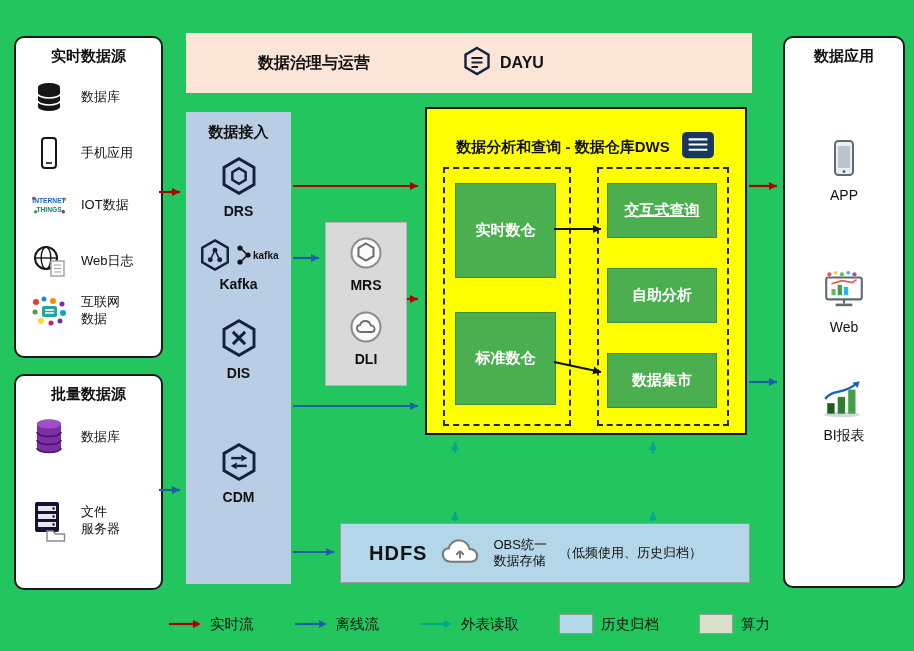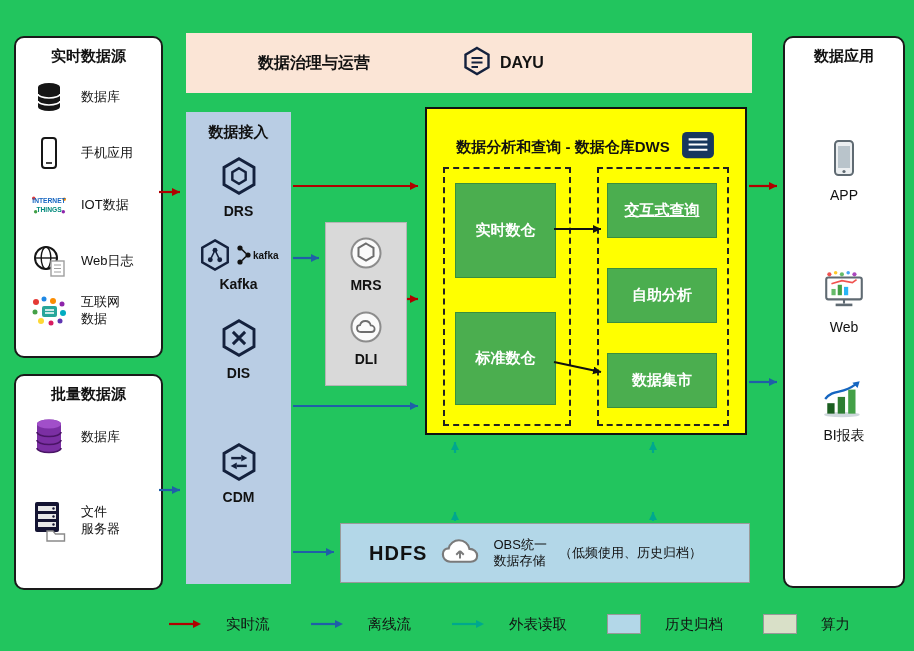--- a/index.html
+++ b/index.html
@@ -56,21 +56,21 @@
     border:1px solid #9a9a9a;display:flex;align-items:center;box-sizing:border-box;padding-left:28px;gap:12px;}
   .hdfs-name{font-weight:bold;font-size:20px;letter-spacing:1px;}
   .obs-name{font-weight:normal;font-size:13px;white-space:pre-line;line-height:1.25;}
   .obs-note{font-size:13px;}
 
   
   .app-item{position:absolute;left:0;width:100%;display:flex;flex-direction:column;align-items:center;gap:6px;font-size:14px;}
 
   
   .legend{position:absolute;left:168px;top:614px;display:flex;align-items:center;gap:40px;font-size:14.5px;}
-  .lg{display:flex;align-items:center;gap:24px;}
+  .lg{display:flex;align-items:center;gap:8px;}
   .swatch{width:34px;height:20px;border:1px solid #999;box-sizing:border-box;}
   .sw-archive{background:var(--history-archive-bg,#b3d7e8);}
   .sw-compute{background:var(--compute-bg,#d9e0c8);}
 
   
   .arrows{position:absolute;left:0;top:0;width:914px;height:651px;pointer-events:none;z-index:5;}
   .st-red{stroke:var(--realtime-flow,#b00000);}   .mk-red{fill:var(--realtime-flow,#b00000);}
   .st-blue{stroke:var(--offline-flow,#1f5fa8);}   .mk-blue{fill:var(--offline-flow,#1f5fa8);}
   .st-teal{stroke:var(--external-read,#00a88e);}  .mk-teal{fill:var(--external-read,#00a88e);}
   .st-black{stroke:#111;}                         .mk-black{fill:#111;}

